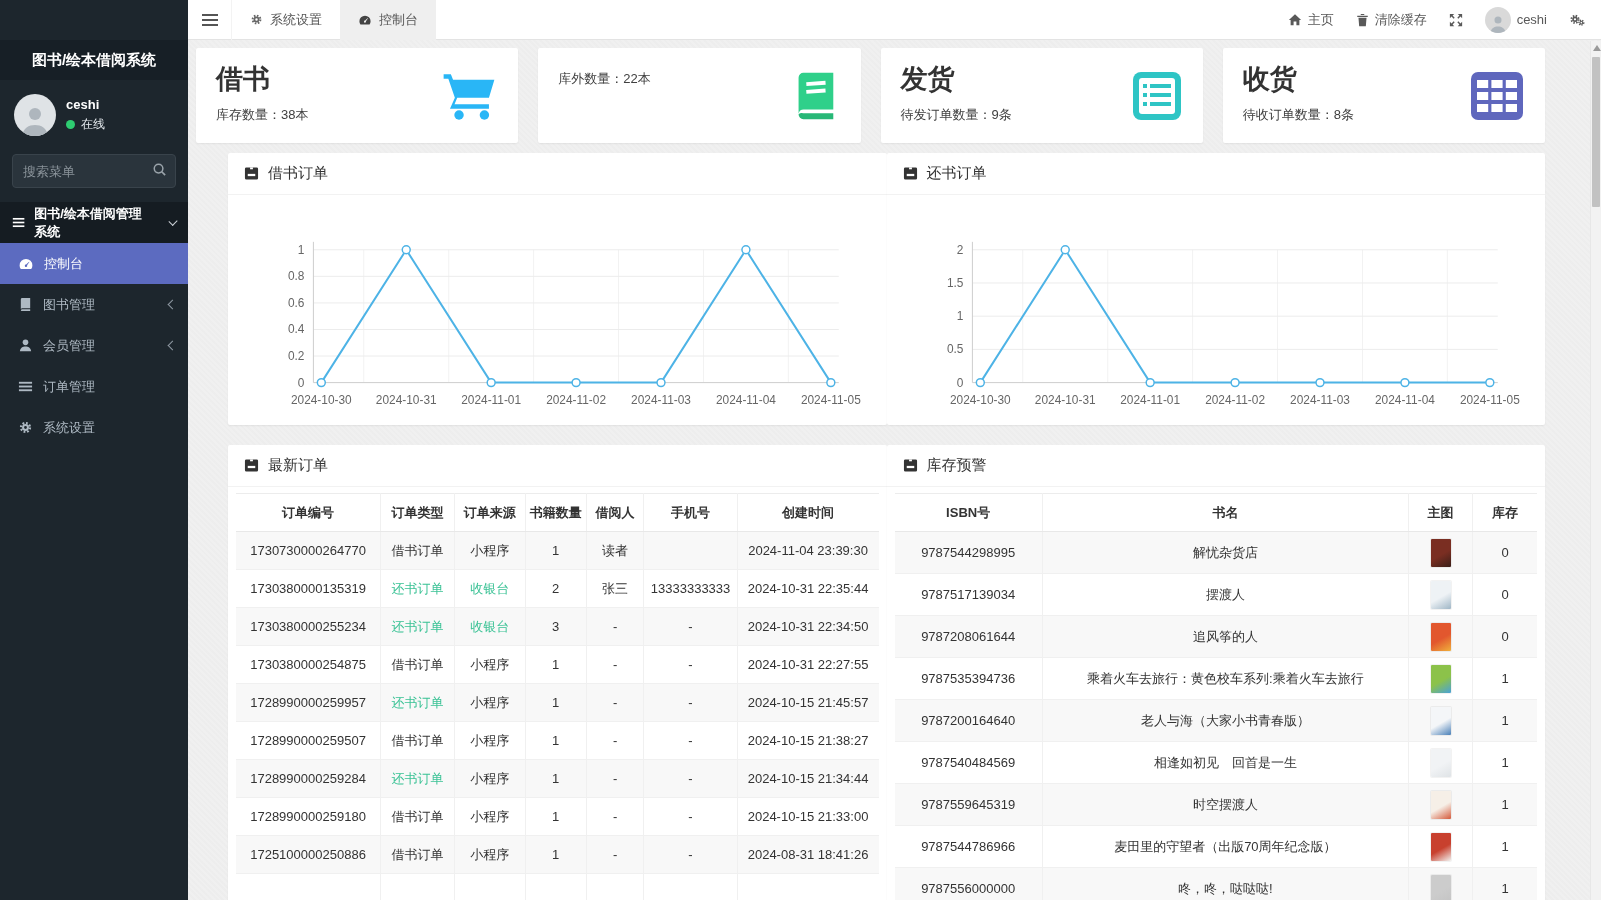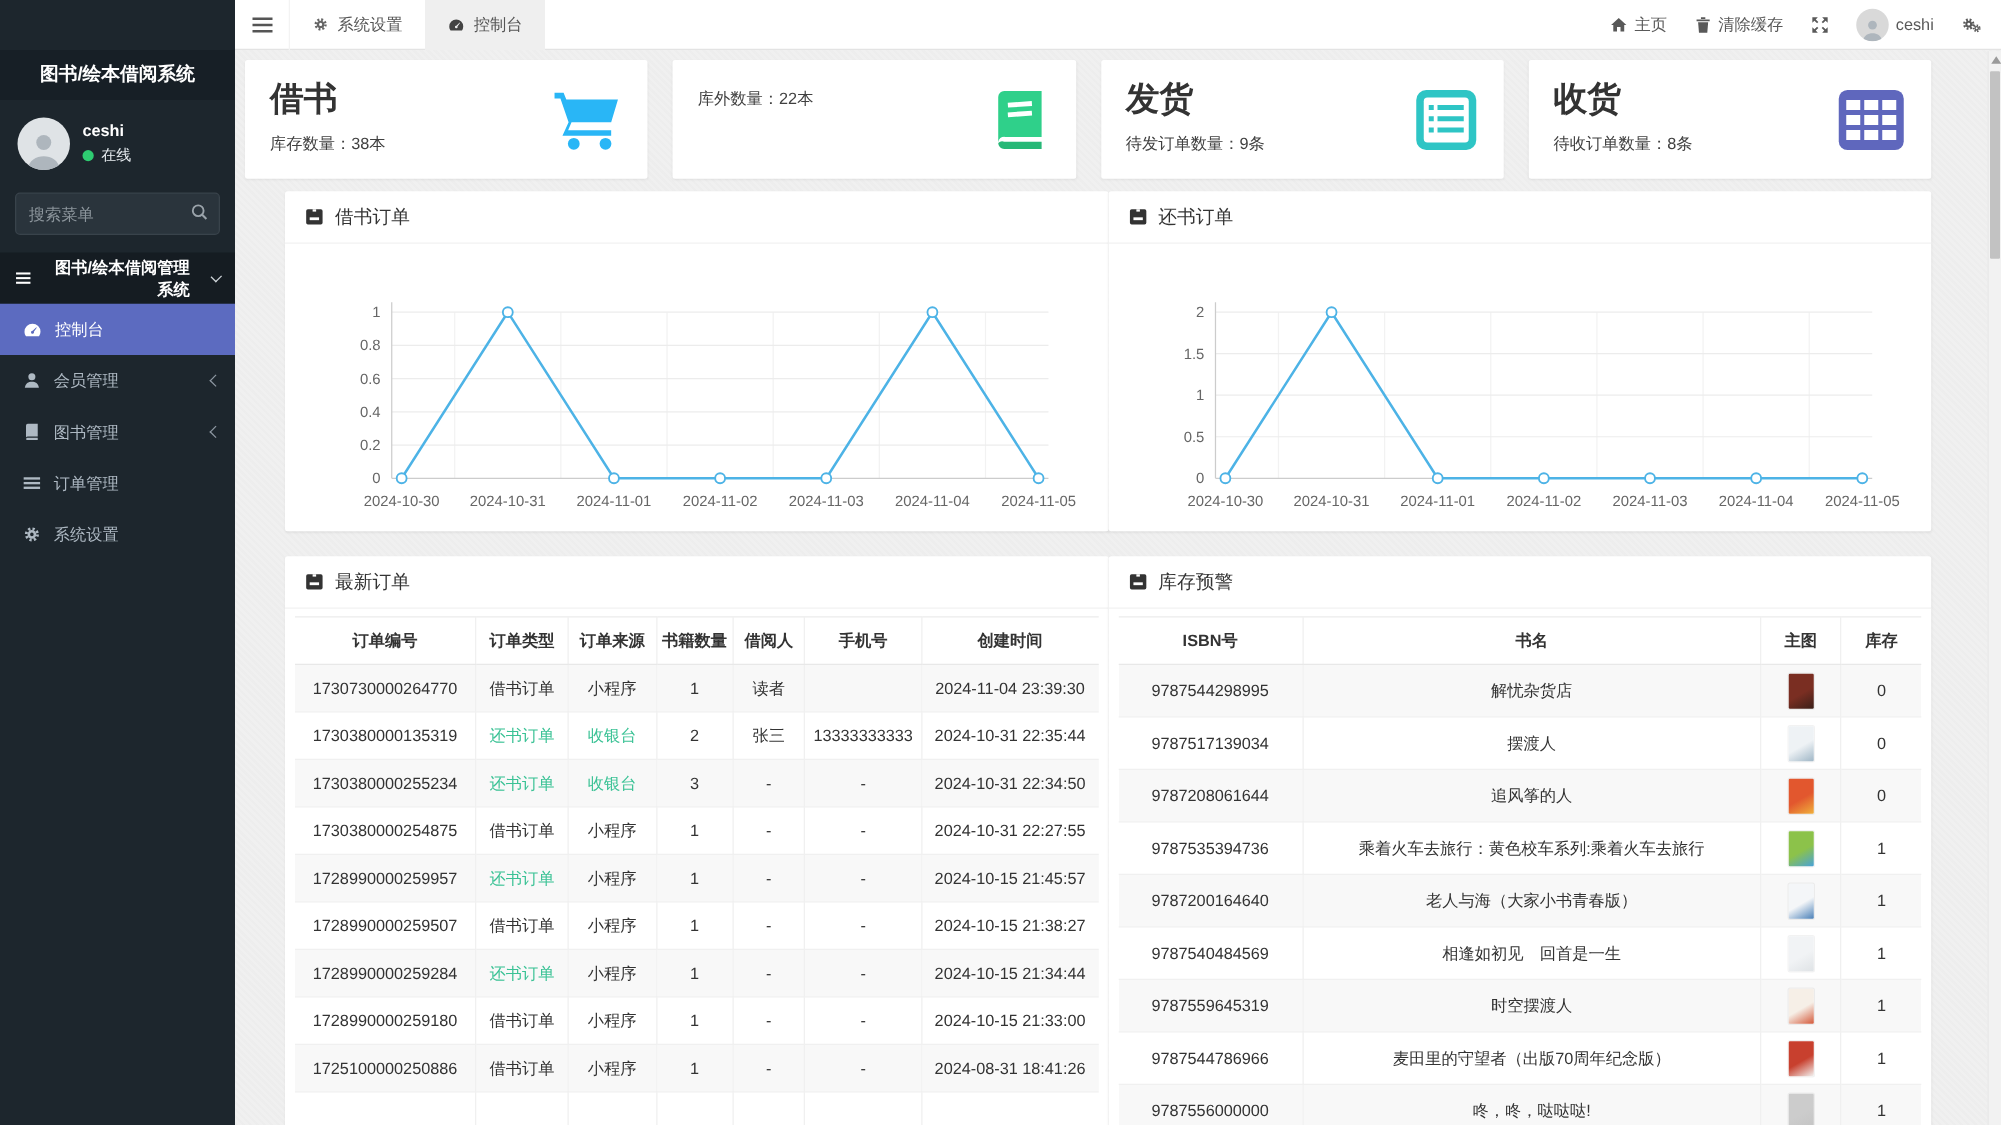--- a/index.html
+++ b/index.html
@@ -11,21 +11,21 @@
   .logo{height:40px;line-height:40px;text-align:center;color:#fff;font-weight:bold;font-size:15px;background:#171f26;margin-top:40px;}
   .user-panel{display:flex;align-items:center;gap:10px;padding:14px 12px 12px 14px;}
   .avatar-lg{width:42px;height:42px;border-radius:50%;background:#dfe3e6;overflow:hidden;flex:none;display:flex;align-items:flex-end;justify-content:center;}
   .user-name{color:#fff;font-weight:bold;font-size:13px;margin-bottom:4px;}
   .user-status{display:flex;align-items:center;gap:6px;color:#e8edf1;font-size:12px;}
   .dot{width:9px;height:9px;border-radius:50%;background:#2ecc71;display:inline-block;}
   .side-search{margin:6px 12px 14px;position:relative;}
   .side-search input{width:100%;height:34px;background:#2a343c;border:1px solid #39434b;border-radius:4px;color:#f0abfc;padding:0 30px 0 10px;font-size:13px;outline:none;}
   .side-search input::placeholder{color:#8b949b;}
   .side-search .sicon{position:absolute;right:9px;top:8px;color:#9aa3aa;}
-  .menu-section{height:41px;display:flex;align-items:center;gap:9px;padding:0 12px;background:#151c22;color:#fff;font-weight:bold;cursor:pointer;text-align:right;}
+  .menu-section{height:41px;display:flex;align-items:center;gap:9px;padding:0 12px;background:#151c22;color:#fff;font-weight:bold;cursor:pointer;}
   .menu-section .grow{flex:1;}
   .side-item{height:41px;display:flex;align-items:center;gap:10px;padding:0 12px 0 18px;color:#aeb9c3;cursor:pointer;}
   .side-item .grow{flex:1;}
   .side-item.active{background:#5c6bc0;color:#fff;}
   .side-item svg{flex:none;}
   .chev{display:inline-block;width:7px;height:7px;border-style:solid;border-color:#8f99a3;border-width:0;}
   .chev-down{border-right-width:1.6px;border-bottom-width:1.6px;transform:rotate(45deg);margin-top:-3px;border-color:#cdd3d8;}
   .chev-left{border-left-width:1.6px;border-bottom-width:1.6px;transform:rotate(45deg);}
 
   
@@ -129,33 +129,33 @@
 
   <div class="side-item active">
     <svg width="16" height="16" viewBox="0 0 16 16" fill="currentColor">
       <path d="M8 3a6.4 6.4 0 0 0-6.4 6.4c0 1.4.45 2.6 1.2 3.6h10.4a6.3 6.3 0 0 0 1.2-3.6A6.4 6.4 0 0 0 8 3zm3.4 3.1-2.3 3.2a1.2 1.2 0 1 1-1-.7l3-2.8z"></path>
     </svg>
     <span>控制台</span>
   </div>
 
   <div class="side-item">
     <svg width="15" height="15" viewBox="0 0 16 16" fill="currentColor">
+      <path d="M3 2.5A1.5 1.5 0 0 1 4.5 1H13v11H4.6a1.8 1.8 0 0 0-1.6.9zM3 14a1.6 1.6 0 0 1 1.6-1H13v2H4.5A1.5 1.5 0 0 1 3 14z"></path>
+    </svg>
+    <span>图书管理</span>
+    <span class="grow"></span>
+      <span class="chev chev-left"></span>
+  </div>
+
+  <div class="side-item">
+    <svg width="15" height="15" viewBox="0 0 16 16" fill="currentColor">
       <circle cx="8" cy="4.6" r="3"></circle>
         <path d="M2 14c.5-3.6 3-5 6-5s5.5 1.4 6 5z"></path>
     </svg>
     <span>会员管理</span>
-    <span class="grow"></span>
-      <span class="chev chev-left"></span>
-  </div>
-
-  <div class="side-item">
-    <svg width="15" height="15" viewBox="0 0 16 16" fill="currentColor">
-      <path d="M3 2.5A1.5 1.5 0 0 1 4.5 1H13v11H4.6a1.8 1.8 0 0 0-1.6.9zM3 14a1.6 1.6 0 0 1 1.6-1H13v2H4.5A1.5 1.5 0 0 1 3 14z"></path>
-    </svg>
-    <span>图书管理</span>
     <span class="grow"></span>
       <span class="chev chev-left"></span>
   </div>
 
   <div class="side-item">
     <svg width="15" height="15" viewBox="0 0 16 16" fill="currentColor">
       <rect x="1" y="3" width="14" height="2"></rect>
         <rect x="1" y="7" width="14" height="2"></rect>
         <rect x="1" y="11" width="14" height="2"></rect>
     </svg>

